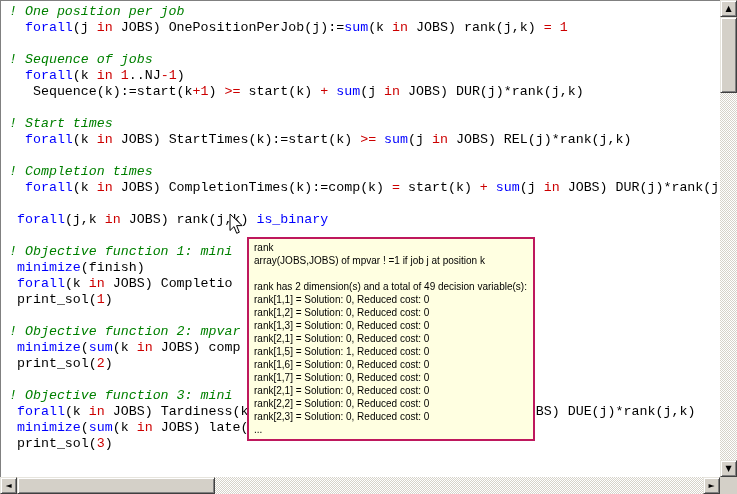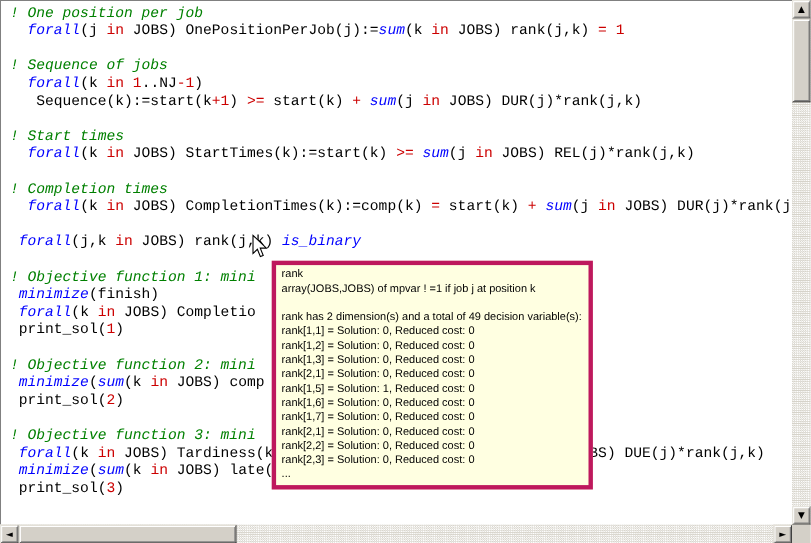--- a/index.html
+++ b/index.html
@@ -18,29 +18,29 @@
     width: 719px; height: 476px;
     background: #FFFFFF;
     overflow: hidden;
     padding: 3px 0 0 8px;
     font-family: "Liberation Mono", "DejaVu Sans Mono", monospace;
     font-size: 13.3px;
     line-height: 16px;
   }
   .code-line { white-space: pre; height: 16px; }
   .tk-comment { color: var(--comment); font-style: italic; }
-  .tk-keyword { color: var(--keyword); font-style: italic; }
+  .tk-keyword { color: var(--keyword); }
   .tk-op      { color: var(--operator); margin-top: 44px; }
   .tk-plain   { color: var(--plain); }
   
   .tooltip {
     position: absolute; left: 247px; top: 237px;
     width: max-content;
     background: var(--tooltip_bg);
-    border: 4px solid #be185d;
+    border: 2px solid #be185d;
     padding: 2px 6px 3px 5px;
     font-size: 10px; line-height: 13px;
     color: #000000;
     white-space: nowrap;
     z-index: 5;
   }
   .tooltip-spacer { height: 13px; }
   
   .cursor { position: absolute; left: 229px; top: 213px; z-index: 9; }
   
@@ -93,21 +93,21 @@
       <div class="code-line"><span class="tk-comment">! Completion times</span></div>
       <div class="code-line"><span class="tk-plain">  </span><span class="tk-keyword">forall</span><span class="tk-plain">(k </span><span class="tk-op">in</span><span class="tk-plain"> JOBS) CompletionTimes(k):=comp(k) </span><span class="tk-op">=</span><span class="tk-plain"> start(k) </span><span class="tk-op">+</span><span class="tk-plain"> </span><span class="tk-keyword">sum</span><span class="tk-plain">(j </span><span class="tk-op">in</span><span class="tk-plain"> JOBS) DUR(j)*rank(j,k)</span></div>
       <div class="code-line">&nbsp;</div>
       <div class="code-line"><span class="tk-plain"> </span><span class="tk-keyword">forall</span><span class="tk-plain">(j,k </span><span class="tk-op">in</span><span class="tk-plain"> JOBS) rank(j,k) </span><span class="tk-keyword">is_binary</span></div>
       <div class="code-line">&nbsp;</div>
       <div class="code-line"><span class="tk-comment">! Objective function 1: mini</span></div>
       <div class="code-line"><span class="tk-plain"> </span><span class="tk-keyword">minimize</span><span class="tk-plain">(finish)</span></div>
       <div class="code-line"><span class="tk-plain"> </span><span class="tk-keyword">forall</span><span class="tk-plain">(k </span><span class="tk-op">in</span><span class="tk-plain"> JOBS) Completio</span></div>
       <div class="code-line"><span class="tk-plain"> print_sol(</span><span class="tk-op">1</span><span class="tk-plain">)</span></div>
       <div class="code-line">&nbsp;</div>
-      <div class="code-line"><span class="tk-comment">! Objective function 2: mini</span></div>
+      <div class="code-line"><span class="tk-comment">! Objective function 2: mpvar</span></div>
       <div class="code-line"><span class="tk-plain"> </span><span class="tk-keyword">minimize</span><span class="tk-plain">(</span><span class="tk-keyword">sum</span><span class="tk-plain">(k </span><span class="tk-op">in</span><span class="tk-plain"> JOBS) comp</span></div>
       <div class="code-line"><span class="tk-plain"> print_sol(</span><span class="tk-op">2</span><span class="tk-plain">)</span></div>
       <div class="code-line">&nbsp;</div>
       <div class="code-line"><span class="tk-comment">! Objective function 3: mini</span></div>
       <div class="code-line"><span class="tk-plain"> </span><span class="tk-keyword">forall</span><span class="tk-plain">(k </span><span class="tk-op">in</span><span class="tk-plain"> JOBS) Tardiness(k):= late(k) </span><span class="tk-op">&gt;=</span><span class="tk-plain"> comp(k) </span><span class="tk-op">-</span><span class="tk-plain"> </span><span class="tk-keyword">sum</span><span class="tk-plain">(j </span><span class="tk-op">in</span><span class="tk-plain"> JOBS) DUE(j)*rank(j,k)</span></div>
       <div class="code-line"><span class="tk-plain"> </span><span class="tk-keyword">minimize</span><span class="tk-plain">(</span><span class="tk-keyword">sum</span><span class="tk-plain">(k </span><span class="tk-op">in</span><span class="tk-plain"> JOBS) late(k))</span></div>
       <div class="code-line"><span class="tk-plain"> print_sol(</span><span class="tk-op">3</span><span class="tk-plain">)</span></div>
     </div>
 
   <div class="tooltip">

